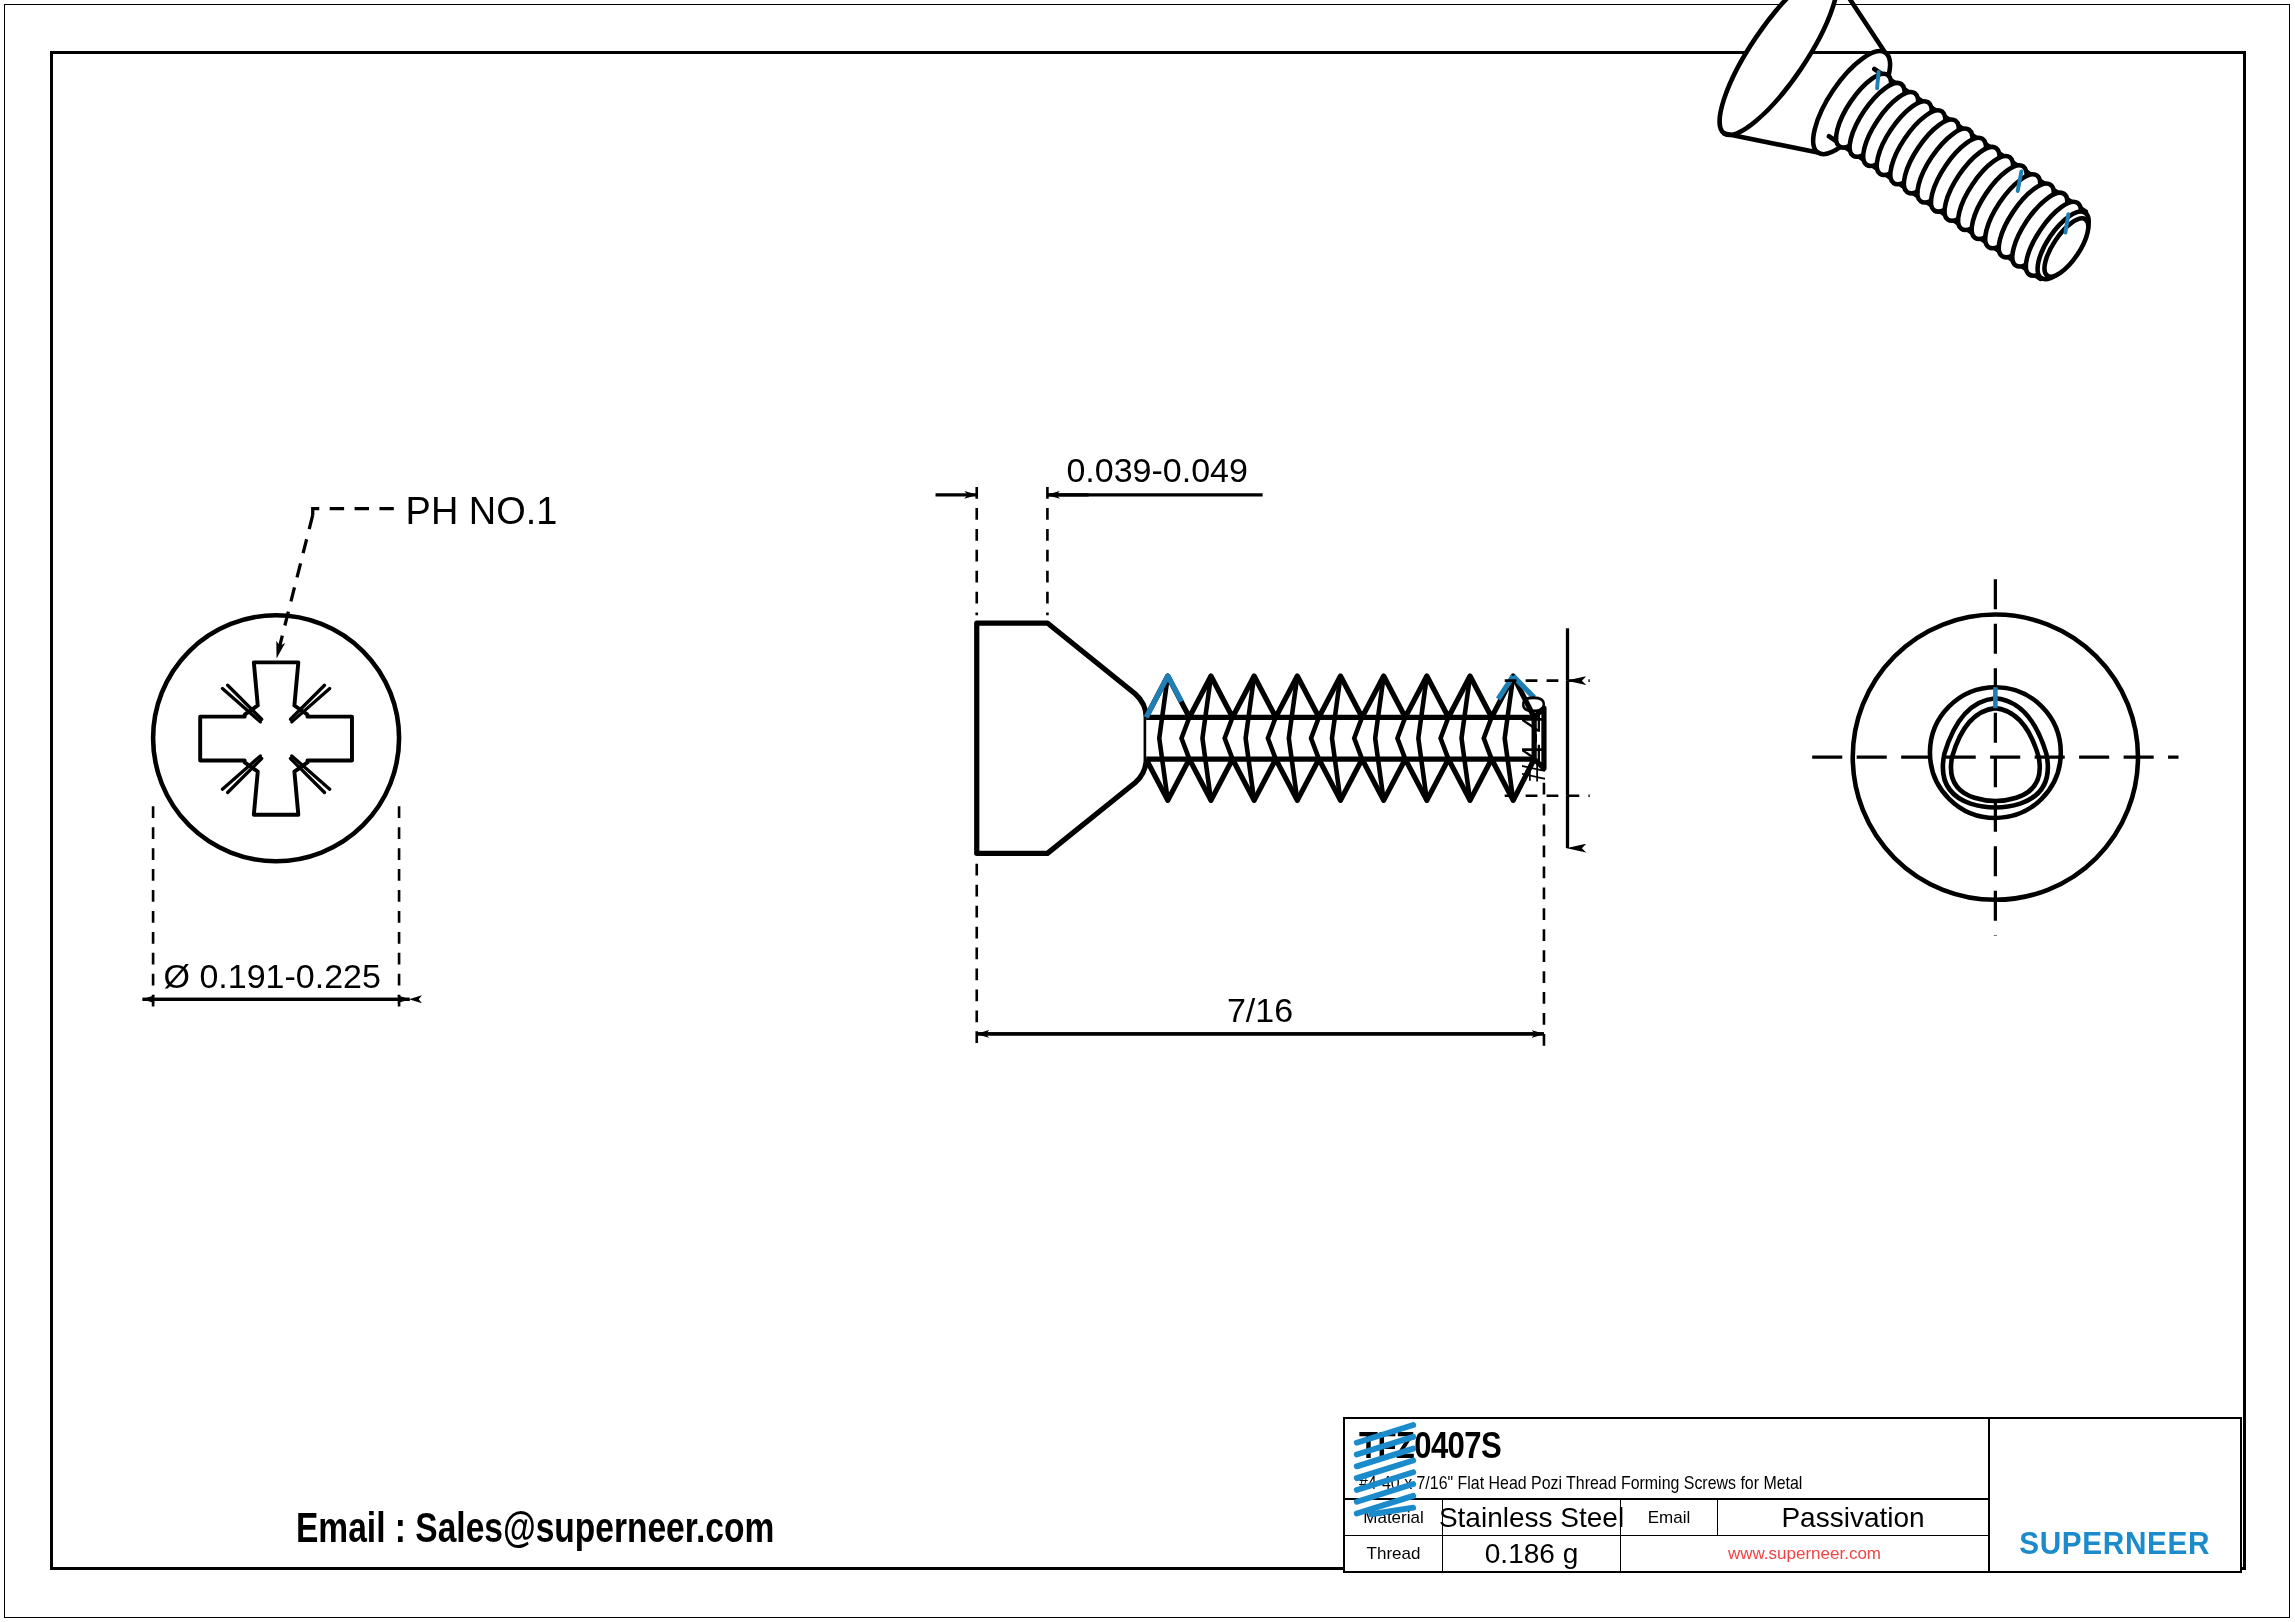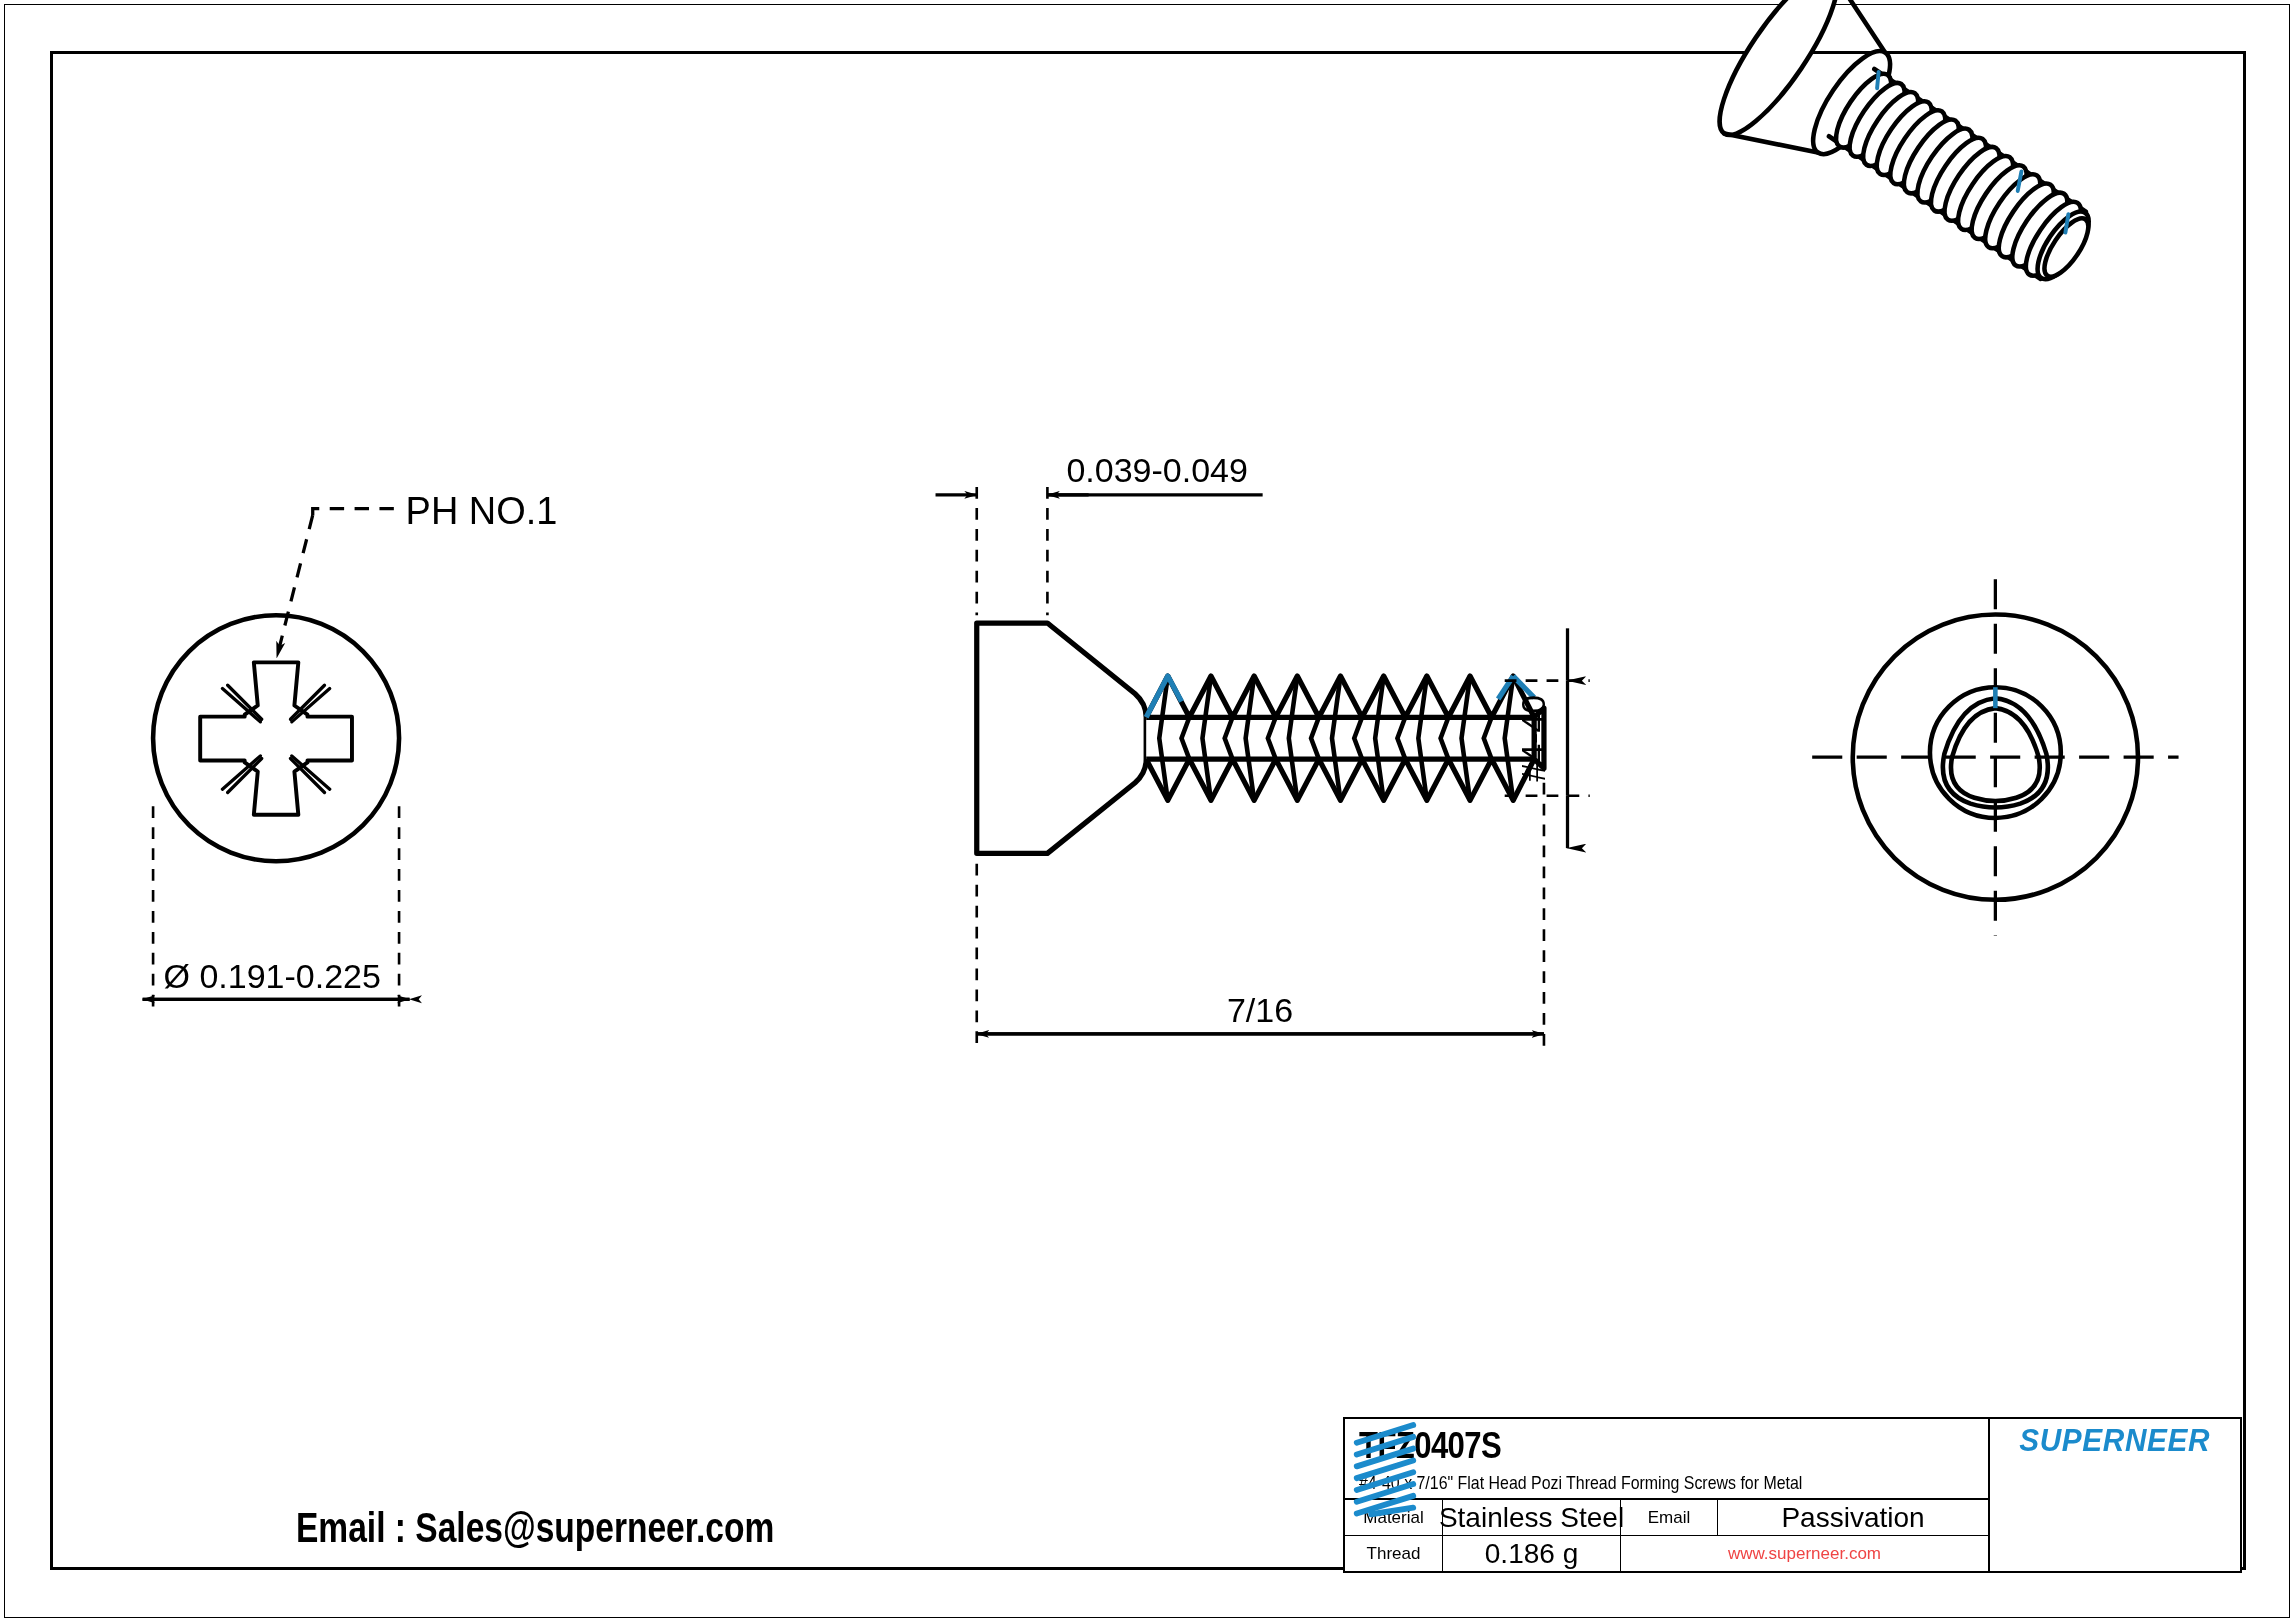--- a/index.html
+++ b/index.html
@@ -28,21 +28,21 @@
   .tb-row.first{border-bottom:1.3px solid #000;}
   .tb-cell{display:flex;align-items:center;justify-content:center;
            border-right:1.3px solid #000;box-sizing:border-box;white-space:nowrap;}
   .tb-cell:last-child{border-right:none;}
   .c-label{width:98px;font-size:17px;}
   .c-val1{width:178px;font-size:28px;}
   .c-label2{width:97px;font-size:17px;}
   .c-val2{flex:1;font-size:28px;}
   .c-web{flex:1;font-size:17px;color:#ef4444;}
   .tb-logo{flex:1;display:flex;flex-direction:column;align-items:center;
-           justify-content:flex-start;padding-bottom:9.2px;box-sizing:border-box;font-style:italic;}
+           justify-content:flex-end;padding-bottom:9.2px;box-sizing:border-box;}
   .logo-mark{width:80px;height:96px;}
   .logo-word{font-size:32px;font-weight:bold;color:#1B8BCC;letter-spacing:0.7px;
              transform:scaleX(.93);margin-top:2.6px;}
 
   #email{position:absolute;left:296px;top:1503px;font-size:43px;font-weight:bold;
          transform:scaleX(.78);transform-origin:left center;white-space:nowrap;}
 </style>
 </head>
 <body>
 

